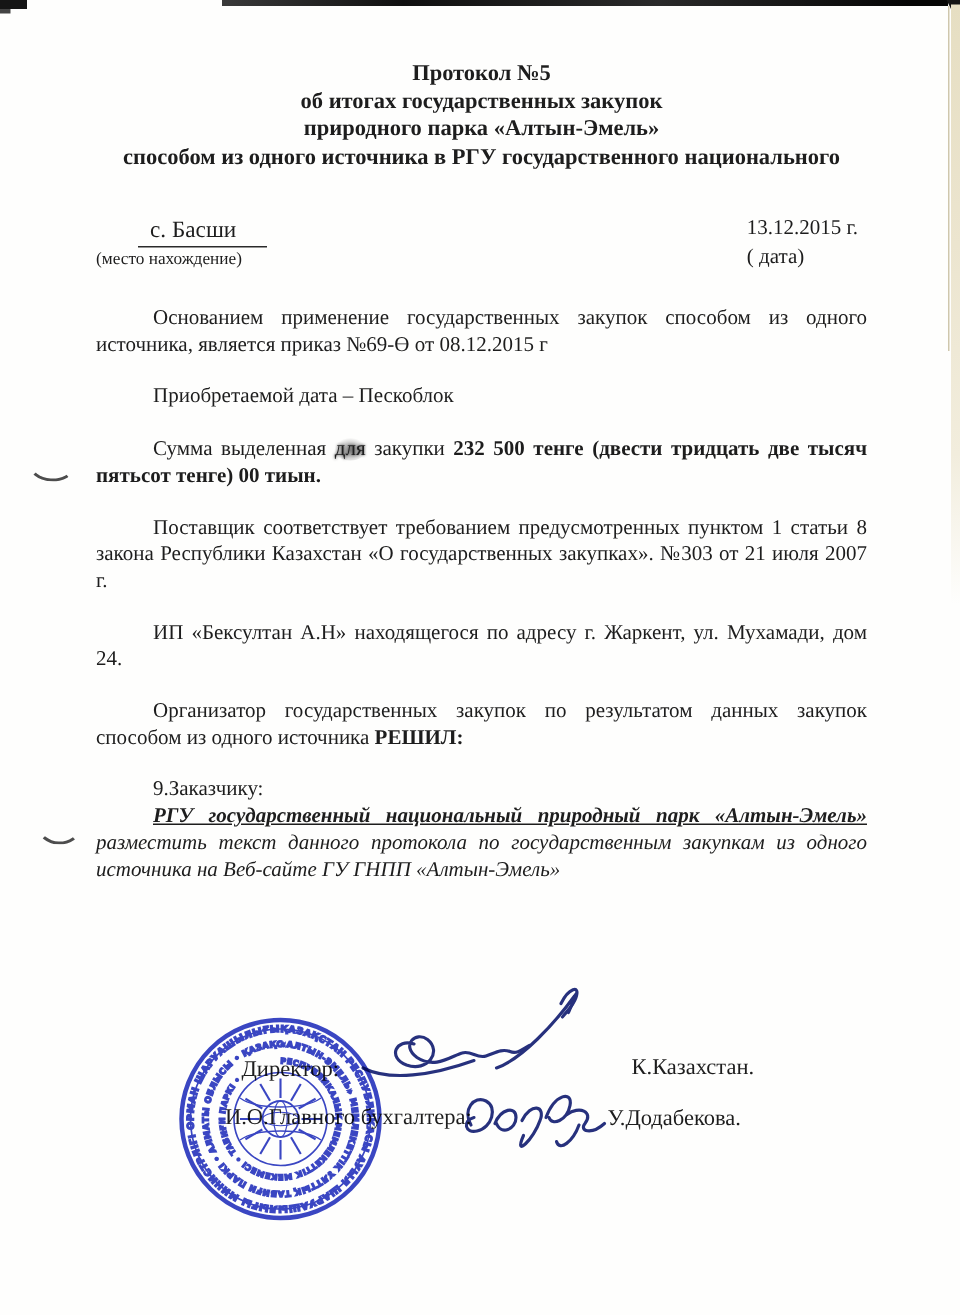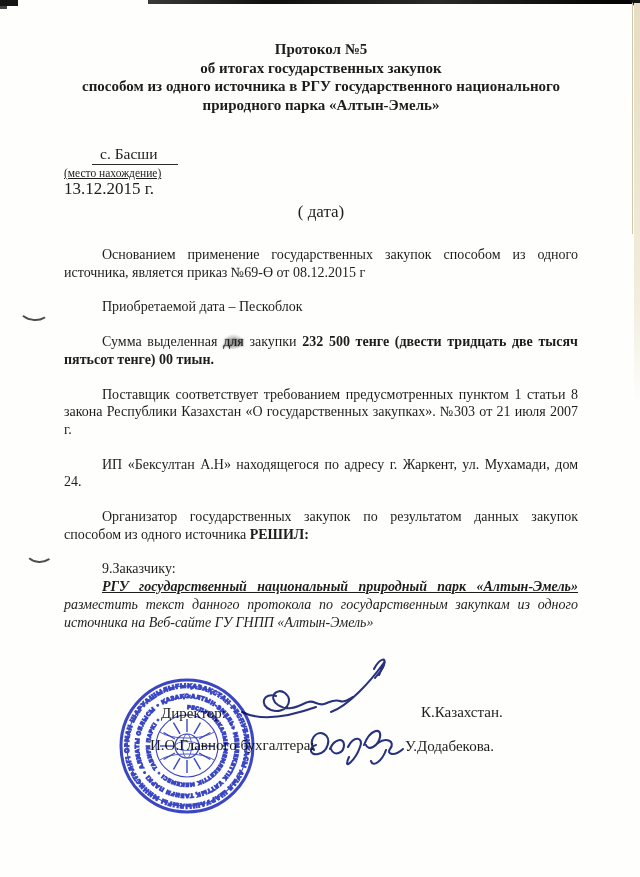--- a/index.html
+++ b/index.html
@@ -22,26 +22,26 @@
     background:linear-gradient(to bottom,#e6dec2,#ece5cf 40%,#f2eddd 75%,rgba(242,237,221,0));}
   .art-right-line{right:7px;top:4px;width:1px;height:230px;background:#cfc7ad;}
   .pen-arc{position:absolute;border:2px solid transparent;
     border-bottom:2px solid #4d4d4d;border-radius:50%;}
   .pen-arc1{left:19px;top:299px;width:27px;height:18px;transform:rotate(4deg);}
   .pen-arc2{left:25px;top:540px;width:25px;height:19px;transform:rotate(2deg);}
 
   
   .content{position:absolute;left:64px;top:40px;width:514px;}
   .title{font-weight:bold;text-align:center;font-size:15px;line-height:18.5px;}
-  .loc-row{display:flex;justify-content:space-between;margin-top:31px;flex-direction:column;}
+  .loc-row{display:flex;justify-content:space-between;margin-top:31px;}
   .loc-value{display:inline-block;margin-left:28px;padding:0 20px 1px 8px;
     border-bottom:1.4px solid #2a2a2a;font-size:15.5px;}
-  .loc-caption{font-size:11.5px;margin-top:2px;text-decoration:underline;}
-  .date-value{font-size:17px;padding-right:6px;}
-  .date-caption{font-size:17px;text-align:center;margin-top:3px;}
+  .loc-caption{font-size:11.5px;margin-top:2px;}
+  .date-value{font-size:14px;padding-right:6px;}
+  .date-caption{font-size:14px;text-align:left;margin-top:3px;}
   .bodytext{margin-top:24px;}
   p{font-size:14px;line-height:17.7px;text-align:justify;
     text-indent:38px;margin:17px 0 0 0;}
   p.first{margin-top:0;}
   p.tight{margin-top:0;font-style:italic;}
   .b{font-weight:bold;}
   .bu{font-weight:bold;text-decoration:underline;}
   .smudge{position:relative;
     text-shadow:0 0 2px rgba(30,30,30,.9);
     background:radial-gradient(ellipse at 50% 55%,rgba(45,45,45,.55),rgba(45,45,45,0) 72%);
@@ -70,22 +70,22 @@
   <div class="art art-topright"></div>
   <div class="art art-right-cream"></div>
   <div class="art art-right-line"></div>
   <div class="pen-arc pen-arc1"></div>
   <div class="pen-arc pen-arc2"></div>
 
   <div class="content">
     <div class="title">
       <div>Протокол №5</div>
       <div>об итогах государственных закупок</div>
+      <div>природного парка «Алтын-Эмель»</div>
       <div>способом  из одного источника в РГУ государственного национального</div>
-      <div>природного парка «Алтын-Эмель»</div>
     </div>
 
     <div class="loc-row">
       <div>
         <span class="loc-value">с. Басши</span>
         <div class="loc-caption">(место нахождение)</div>
       </div>
       <div>
         <div class="date-value">13.12.2015 г.</div>
         <div class="date-caption">( дата)</div>

